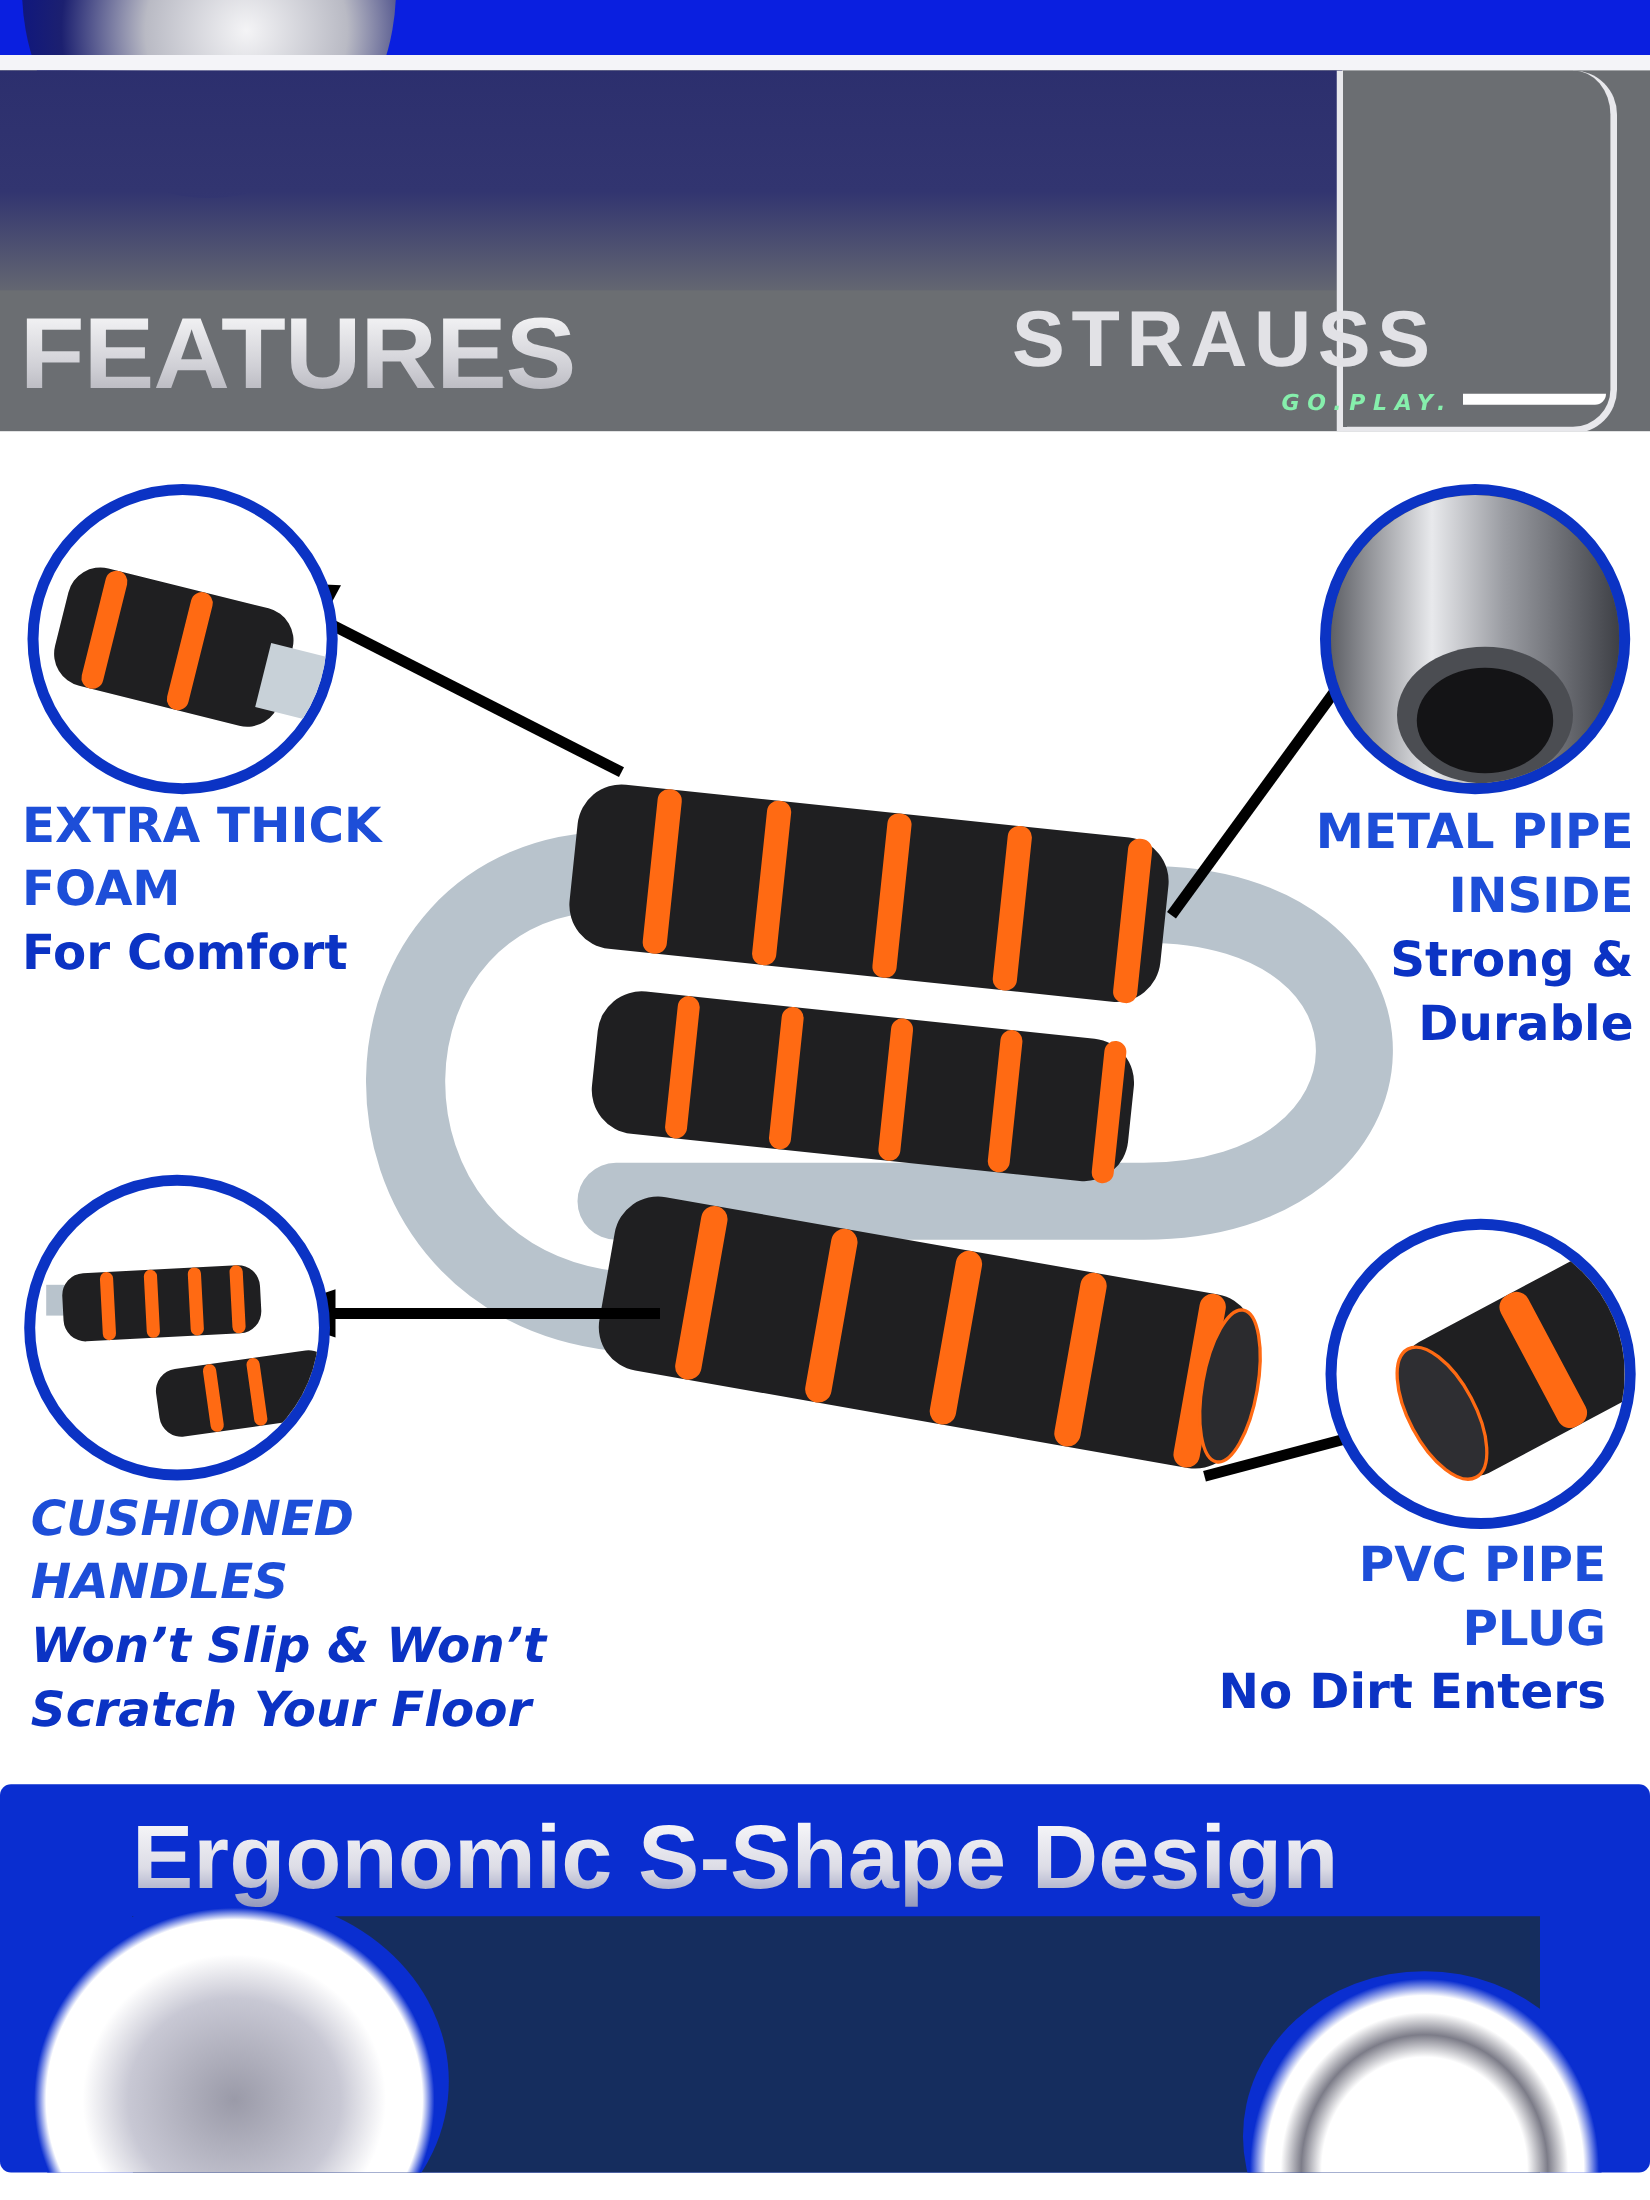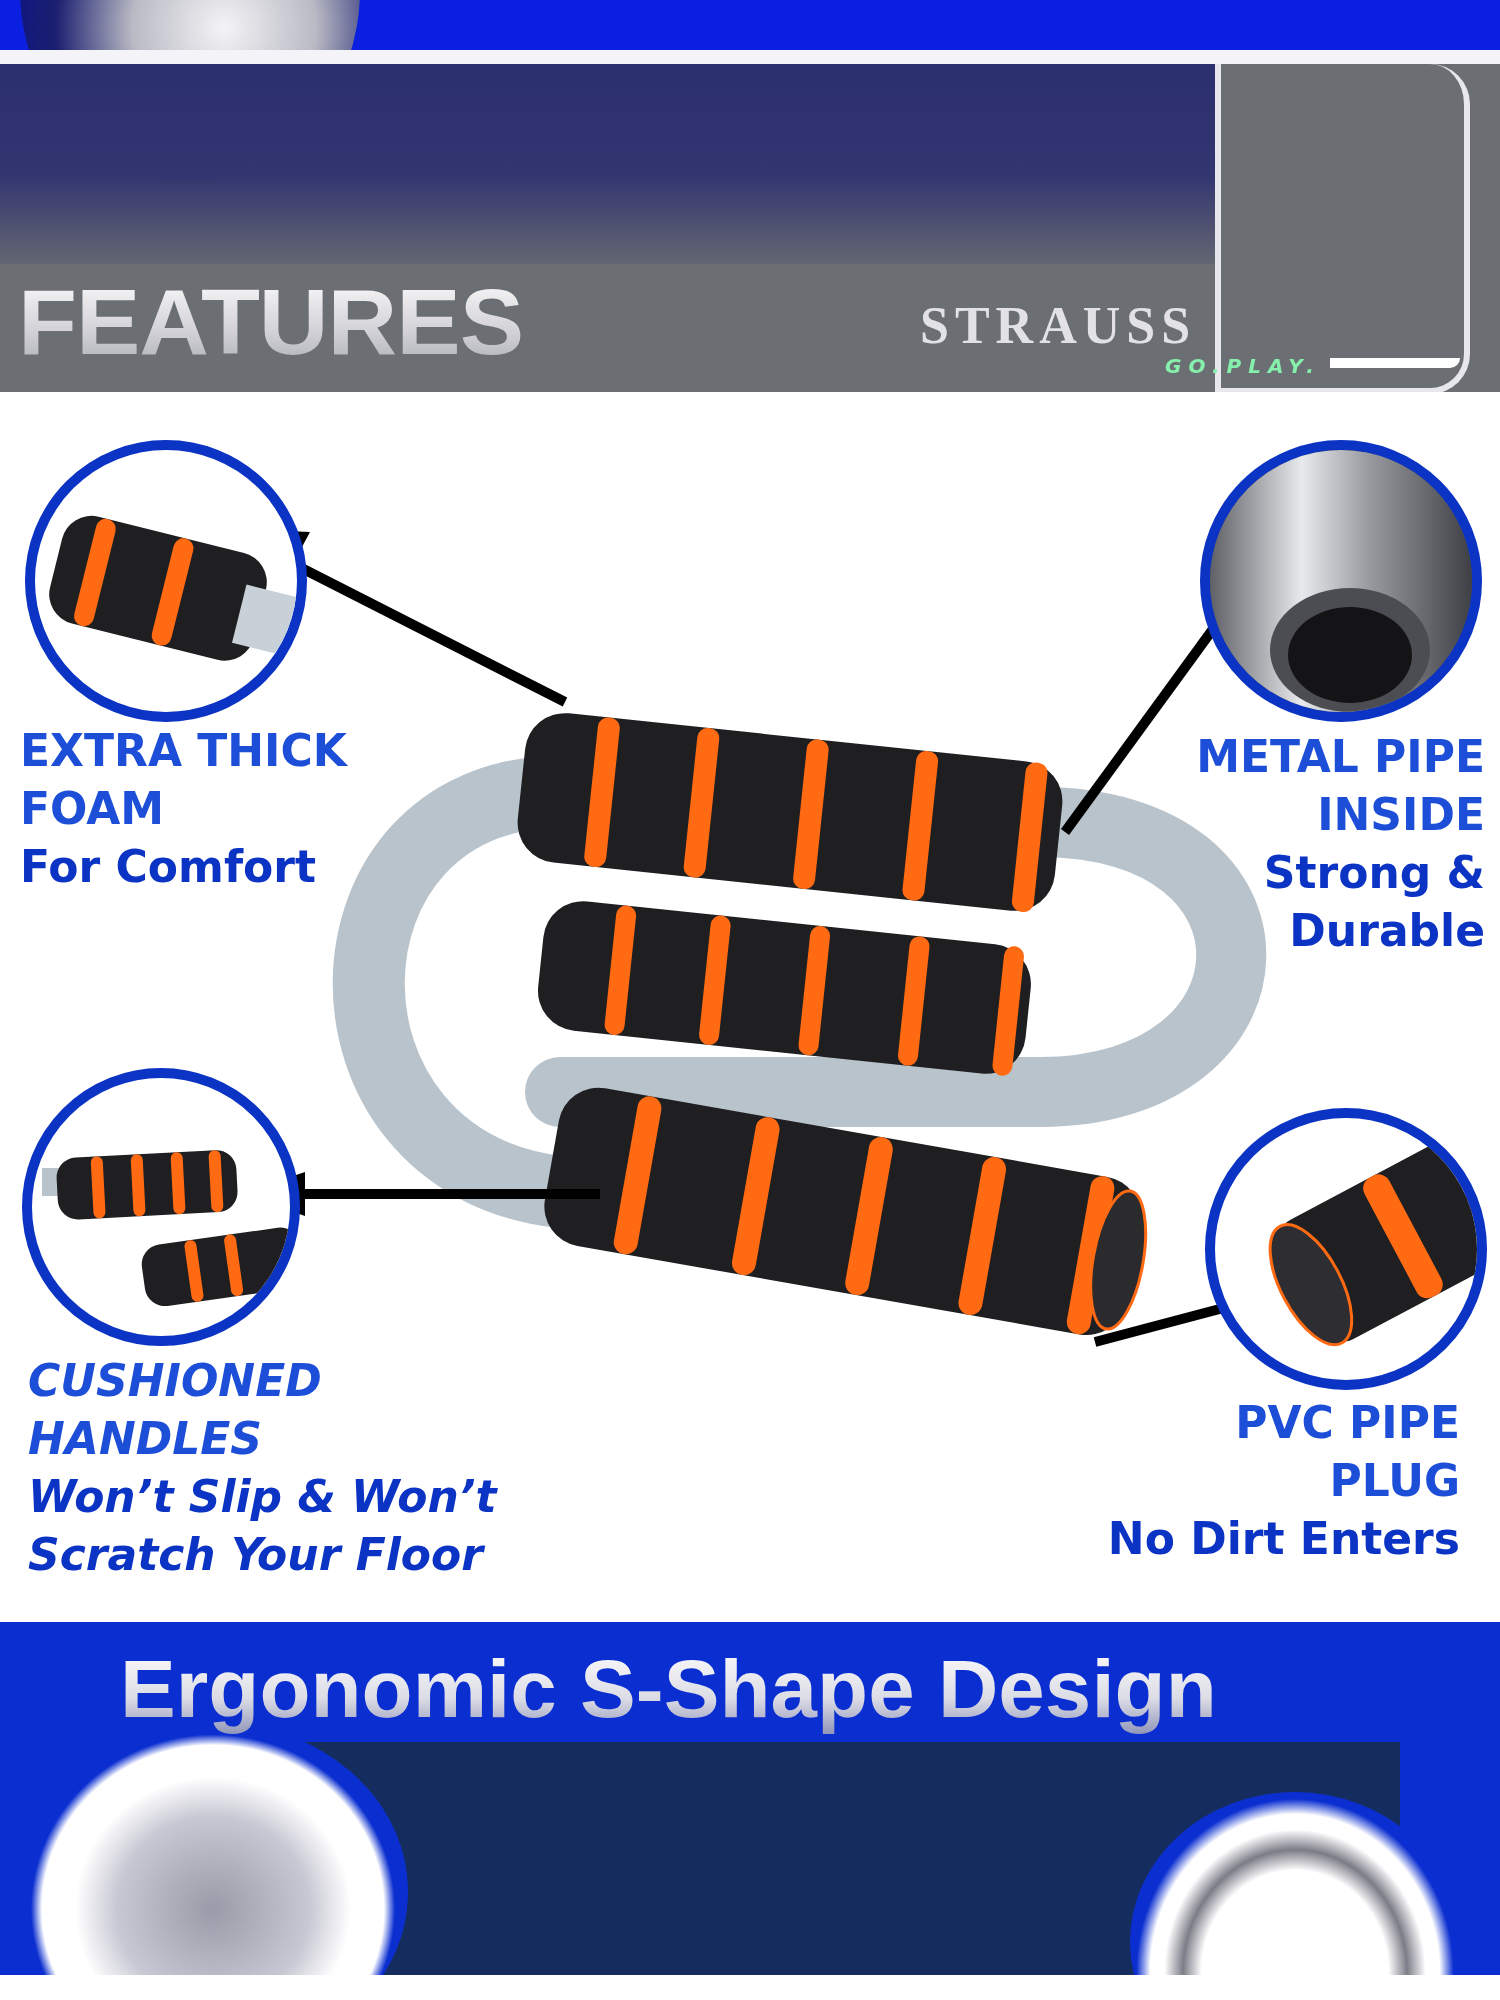--- a/index.html
+++ b/index.html
@@ -7,32 +7,32 @@
   .abs { position: absolute; }
 
   
   #header { left: 0; top: 0; width: 1500px; height: 392px; overflow: hidden; background: #6b6e72; }
   #header .blue-top { left: 0; top: 0; width: 1500px; height: 52px; background: #0a1fe0; }
   #header .white-line { left: 0; top: 50px; width: 1500px; height: 14px; background: #f4f4f8; }
   #header .navy-block { left: 0; top: 64px; width: 1220px; height: 200px; background: linear-gradient(180deg, #2c2f6e 0%, #323570 55%, rgba(70,72,110,0.2) 100%); }
   #header .bracket { left: 1215px; top: 64px; width: 255px; height: 330px; border: 6px solid #e8e8ec; border-left: 6px solid #e8e8ec; border-radius: 0 40px 40px 0; border-top: none; box-sizing: border-box; }
   #header .ring { left: 20px; top: -200px; width: 340px; height: 380px; border-radius: 50%; background: radial-gradient(circle at 60% 60%, #f4f4f6 0%, #b9bac4 30%, #1c2070 55%, #0d1580 70%); }
   .features-title { left: 18px; top: 270px; font-family: "Liberation Sans", sans-serif; font-weight: 900; font-size: 92px; letter-spacing: -1px; color: #e6e6ea; background: linear-gradient(180deg, #ffffff 0%, #d0d0d6 60%, #a8a8b0 100%); -webkit-background-clip: text; background-clip: text; -webkit-text-fill-color: transparent; transform: scaleX(1.05); transform-origin: left; }
-  .brand { left: 920px; top: 268px; font-family: Liberation Serif, serif; font-weight: bold; font-size: 52px; letter-spacing: 6px; color: #e2e2e6; margin-top: 28px; }
+  .brand { left: 920px; top: 268px; font-family: Liberation Sans, sans-serif; font-weight: bold; font-size: 72px; letter-spacing: 6px; color: #e2e2e6; }
   .tagline { left: 1165px; top: 354px; font-family: "DejaVu Sans", sans-serif; font-weight: bold; font-style: italic; font-size: 20px; letter-spacing: 7px; color: #86efac; }
   .tag-swoosh { left: 1330px; top: 358px; width: 130px; height: 10px; background: #ffffff; border-radius: 0 0 30px 0; }
 
   
   .circle { border: 10px solid #0b33c4; border-radius: 50%; box-sizing: border-box; background: #ffffff; overflow: hidden; }
   .label-black { font-family: "DejaVu Sans", sans-serif; font-weight: bold; font-size: 44px; line-height: 58px; color: #1d4ed8; }
   .label-blue { font-family: "DejaVu Sans", sans-serif; font-weight: bold; font-size: 44px; line-height: 58px; color: #0b33c4; }
   .right { text-align: right; }
 
   
-  #footer { left: 0; top: 1622px; width: 1500px; height: 353px; background: #0a2ed0; overflow: hidden; }
+  #footer { left: 0; top: 1622px; width: 1500px; height: 353px; background: #0a2ed0; overflow: hidden; border-radius: 10px; }
   #footer .navy { left: 120px; top: 120px; width: 1280px; height: 265px; background: #152d5e; border-radius: 0 0 0 40px; }
   #footer .lring { left: 18px; top: 100px; width: 390px; height: 340px; border-radius: 50%; background: radial-gradient(ellipse at 50% 55%, #9a9aa8 0%, #c8c8d4 35%, #ffffff 50%, #ffffff 62%, #0a2ed0 66%); }
   #footer .rring { left: 1130px; top: 170px; width: 330px; height: 300px; border-radius: 50%; background: radial-gradient(ellipse at 50% 60%, #ffffff 0%, #ffffff 40%, #7c7c88 48%, #ffffff 56%, #ffffff 62%, #0a2ed0 68%); }
   .slogan { left: 120px; top: 20px; font-family: "Liberation Sans", sans-serif; font-weight: bold; font-size: 82px; color: #e8e8ee; background: linear-gradient(180deg, #ffffff 0%, #dcdce6 60%, #8d93b8 100%); -webkit-background-clip: text; background-clip: text; -webkit-text-fill-color: transparent; transform: scaleX(1.02); transform-origin: left; white-space: nowrap; }
 </style>
 </head>
 <body>
 
 <div id="header" class="abs">
   <div class="abs blue-top"></div>

